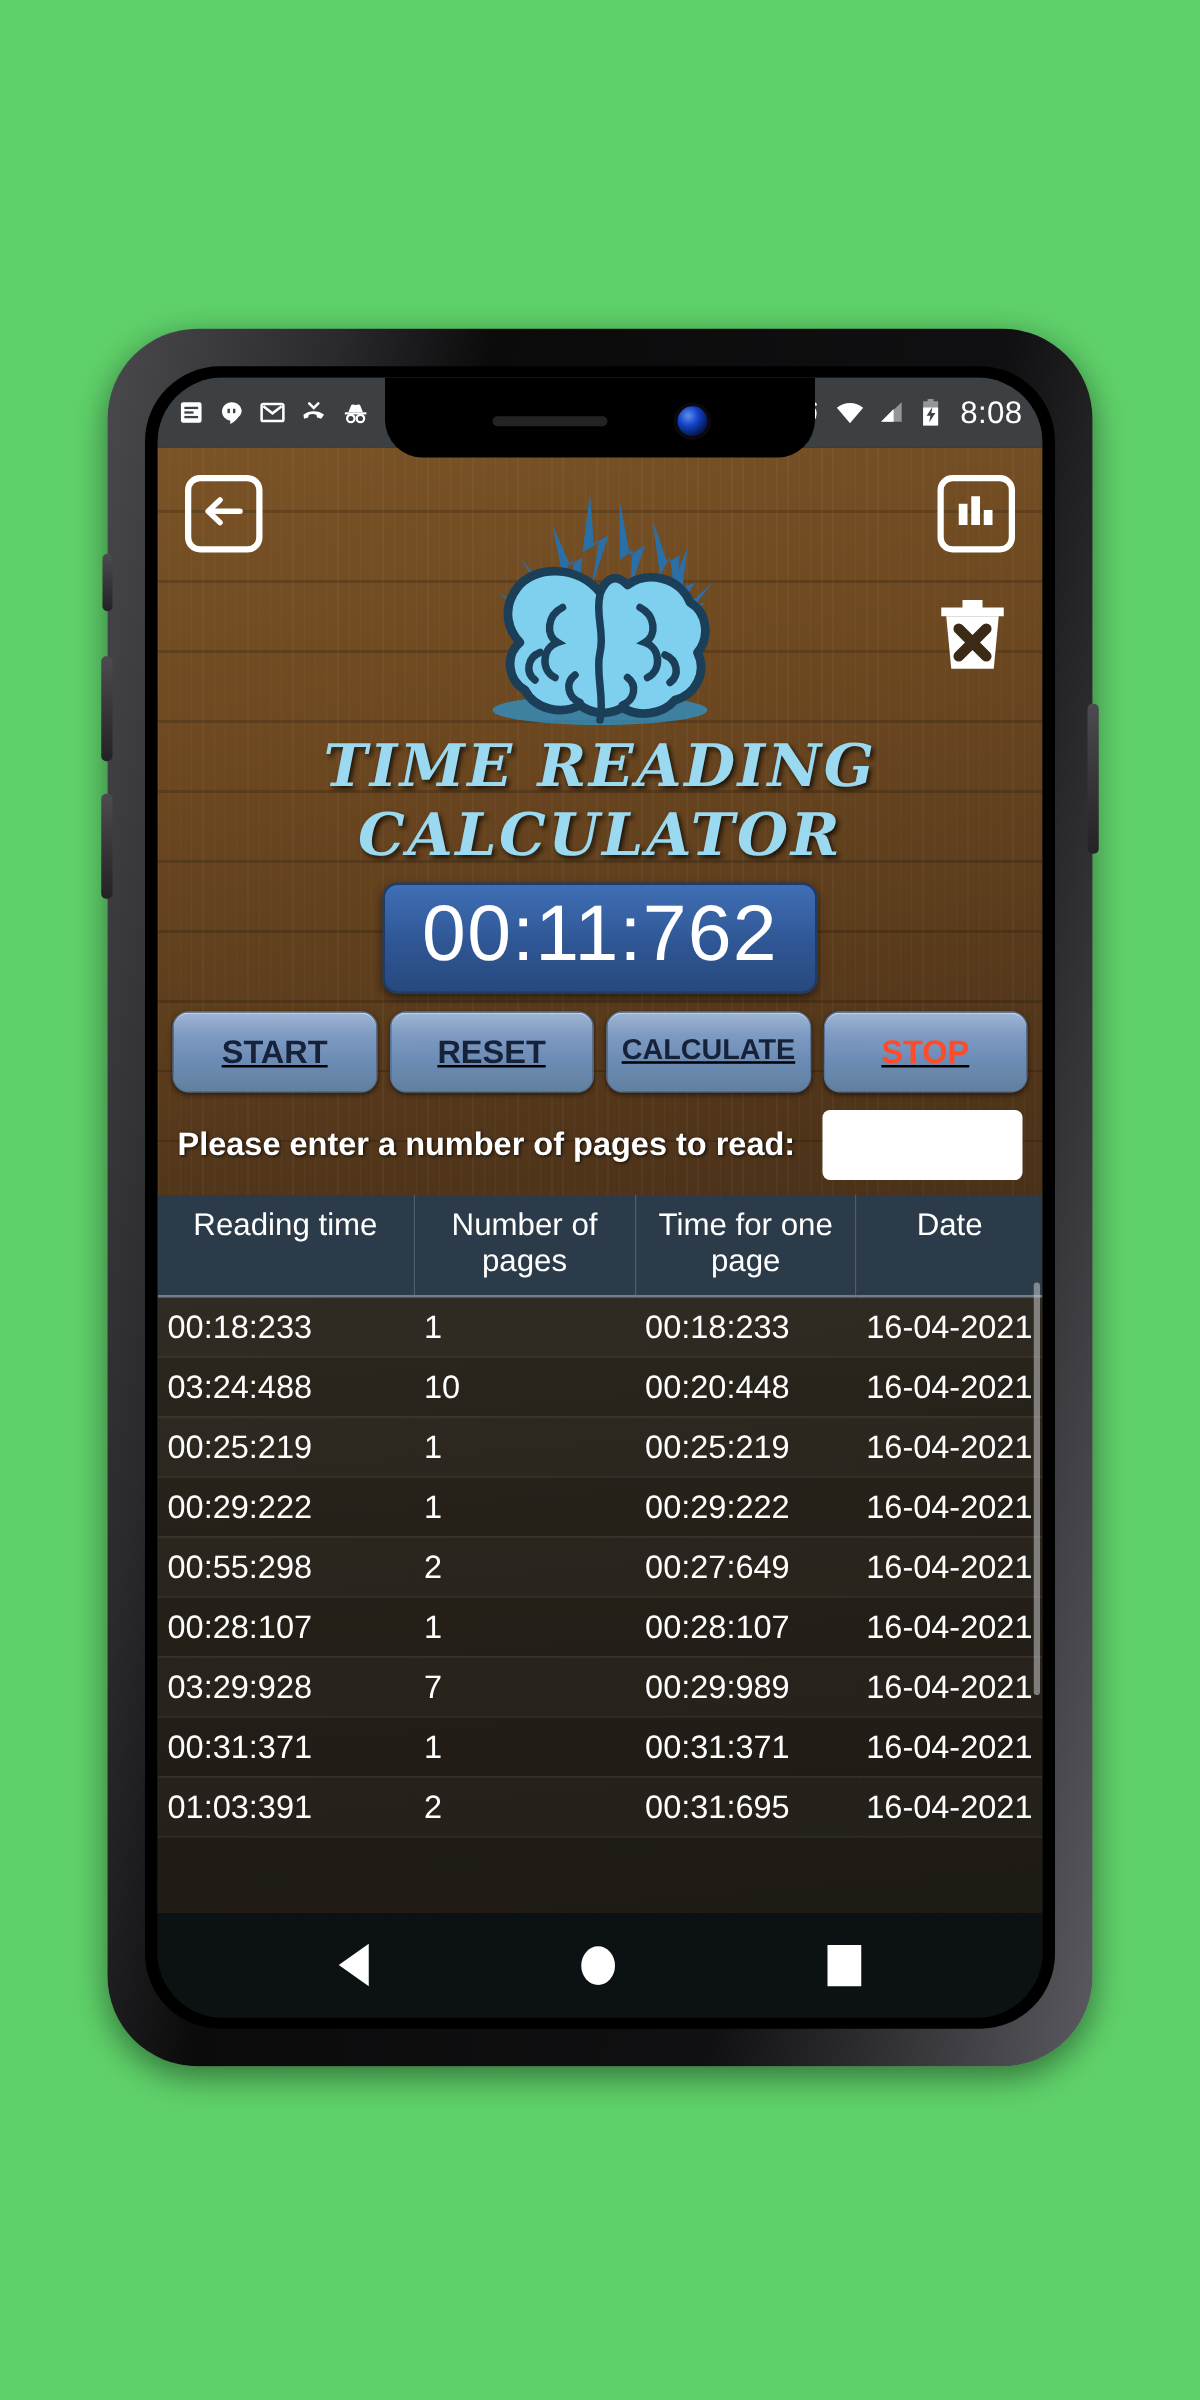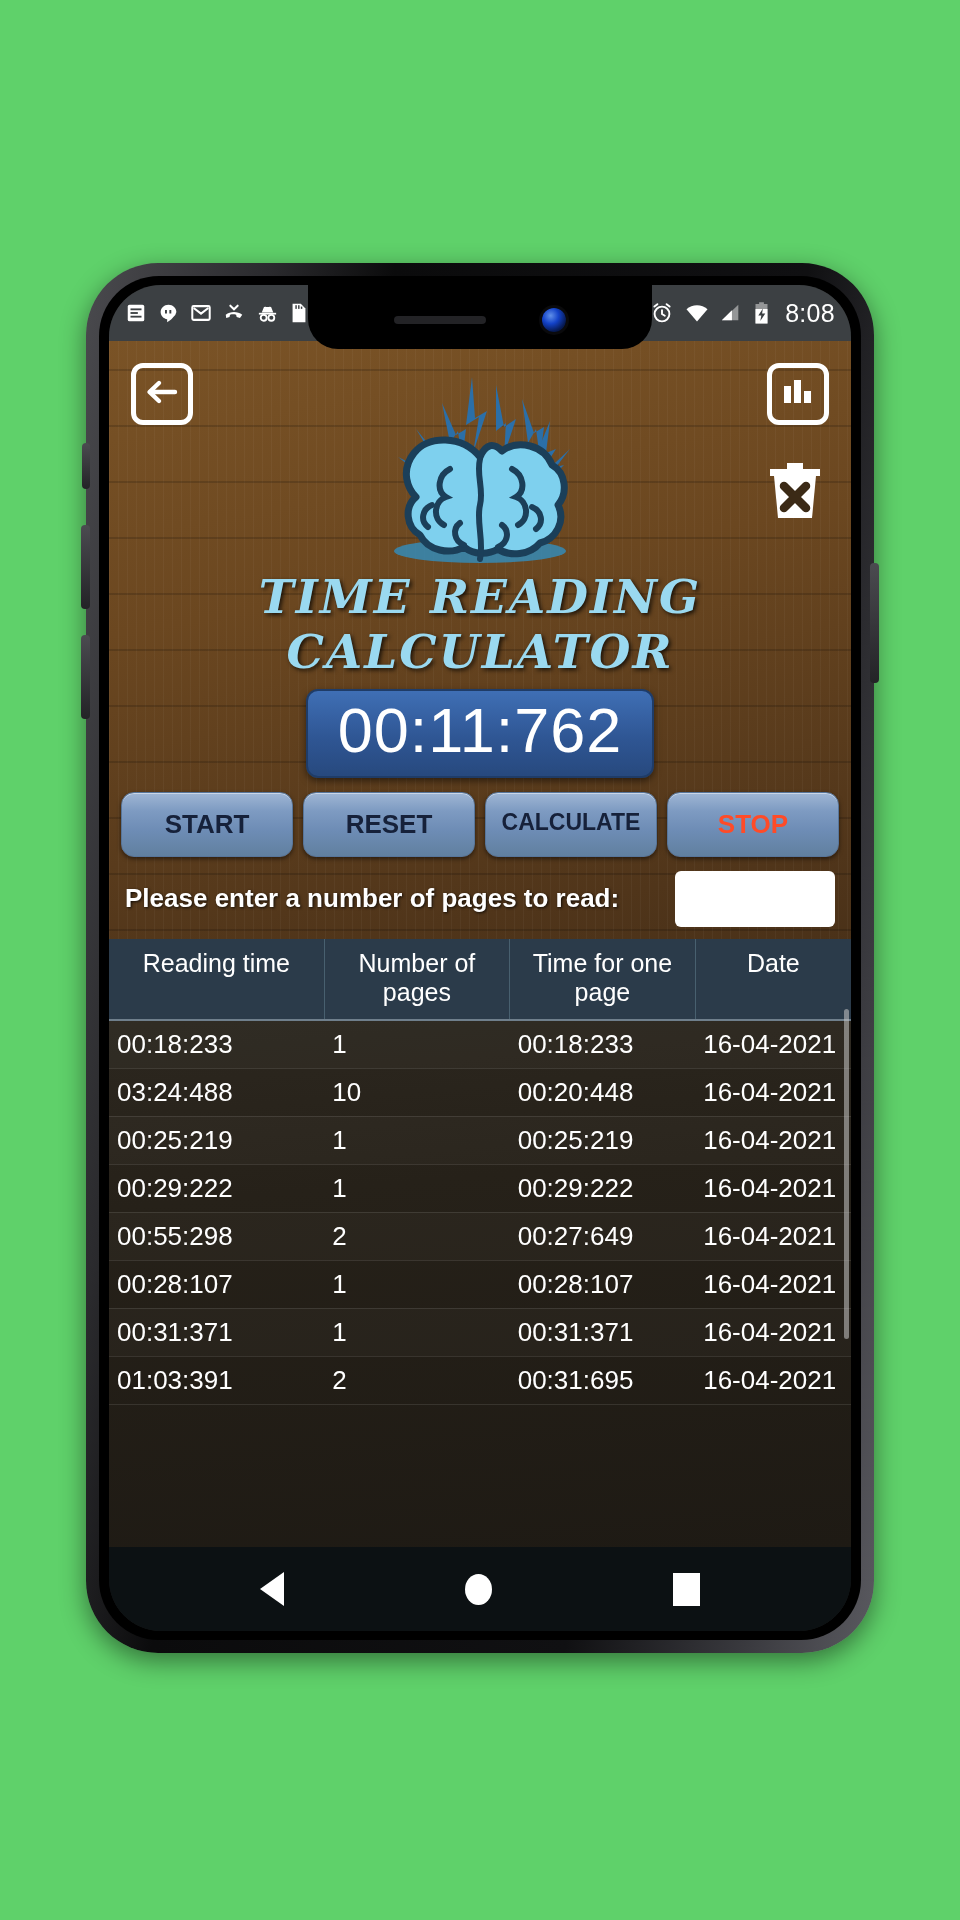--- a/index.html
+++ b/index.html
@@ -11,21 +11,21 @@
   body { background: #5fd16a; position: relative; }
 
   
   .phone {
     position: absolute;
     left: 86px; top: 263px;
     width: 788px; height: 1390px;
     border-radius: 72px;
     background: linear-gradient(100deg,#4a4a4e 0%, #2a2a2d 18%, #0b0b0c 30%, #101012 70%, #3b3b40 88%, #5a5a60 100%);
     box-shadow: 0 8px 26px rgba(0,0,0,.45);
-    padding: 13px;
+    padding: 30px;
   }
   .phone-inner {
     position: relative;
     width: 100%; height: 100%;
     border-radius: 60px;
     background: #000;
     padding: 9px 10px;
   }
   .screen {
     position: relative;
@@ -106,21 +106,21 @@
     border: 2px solid #1f3c68;
     border-radius: 12px;
     color: #fff; font-size: 63px; font-weight: 400;
     padding: 4px 30px 10px; letter-spacing: 1px;
     font-family: "Liberation Sans", sans-serif;
     box-shadow: 0 3px 7px rgba(0,0,0,.5);
     line-height: 1.12;
   }
 
   
-  .btn-row { display:flex; gap: 10px; padding: 14px 12px 0; flex:0 0 auto; }
+  .btn-row { display:flex; gap: 10px; padding: 14px 12px 0; flex:0 0 auto;text-decoration:underline; }
   .ctl-btn {
     flex: 1 1 0; min-width:0;
     background: linear-gradient(180deg,#9fb6d4 0%, #7e9bc2 28%, #6d8cb5 60%, #61809f 100%);
     border-radius: 13px;
     border: 1px solid #57759a;
     color: #16213a; font-weight: 700; font-size: 26px;
     padding: 16px 4px; text-align:center;
     box-shadow: 0 2px 4px rgba(0,0,0,.5), inset 0 1px 0 rgba(255,255,255,.45);
     white-space: nowrap; overflow:hidden;
   }
@@ -397,20 +397,26 @@
                   <td>00:27:649</td>
                   <td>16-04-2021</td>
                 </tr>
                 <tr>
                   <td>00:28:107</td>
                   <td>1</td>
                   <td>00:28:107</td>
                   <td>16-04-2021</td>
                 </tr>
                 <tr>
+                  <td>03:29:928</td>
+                  <td>7</td>
+                  <td>00:29:989</td>
+                  <td>16-04-2021</td>
+                </tr>
+                <tr>
                   <td>00:31:371</td>
                   <td>1</td>
                   <td>00:31:371</td>
                   <td>16-04-2021</td>
                 </tr>
                 <tr>
                   <td>01:03:391</td>
                   <td>2</td>
                   <td>00:31:695</td>
                   <td>16-04-2021</td>

